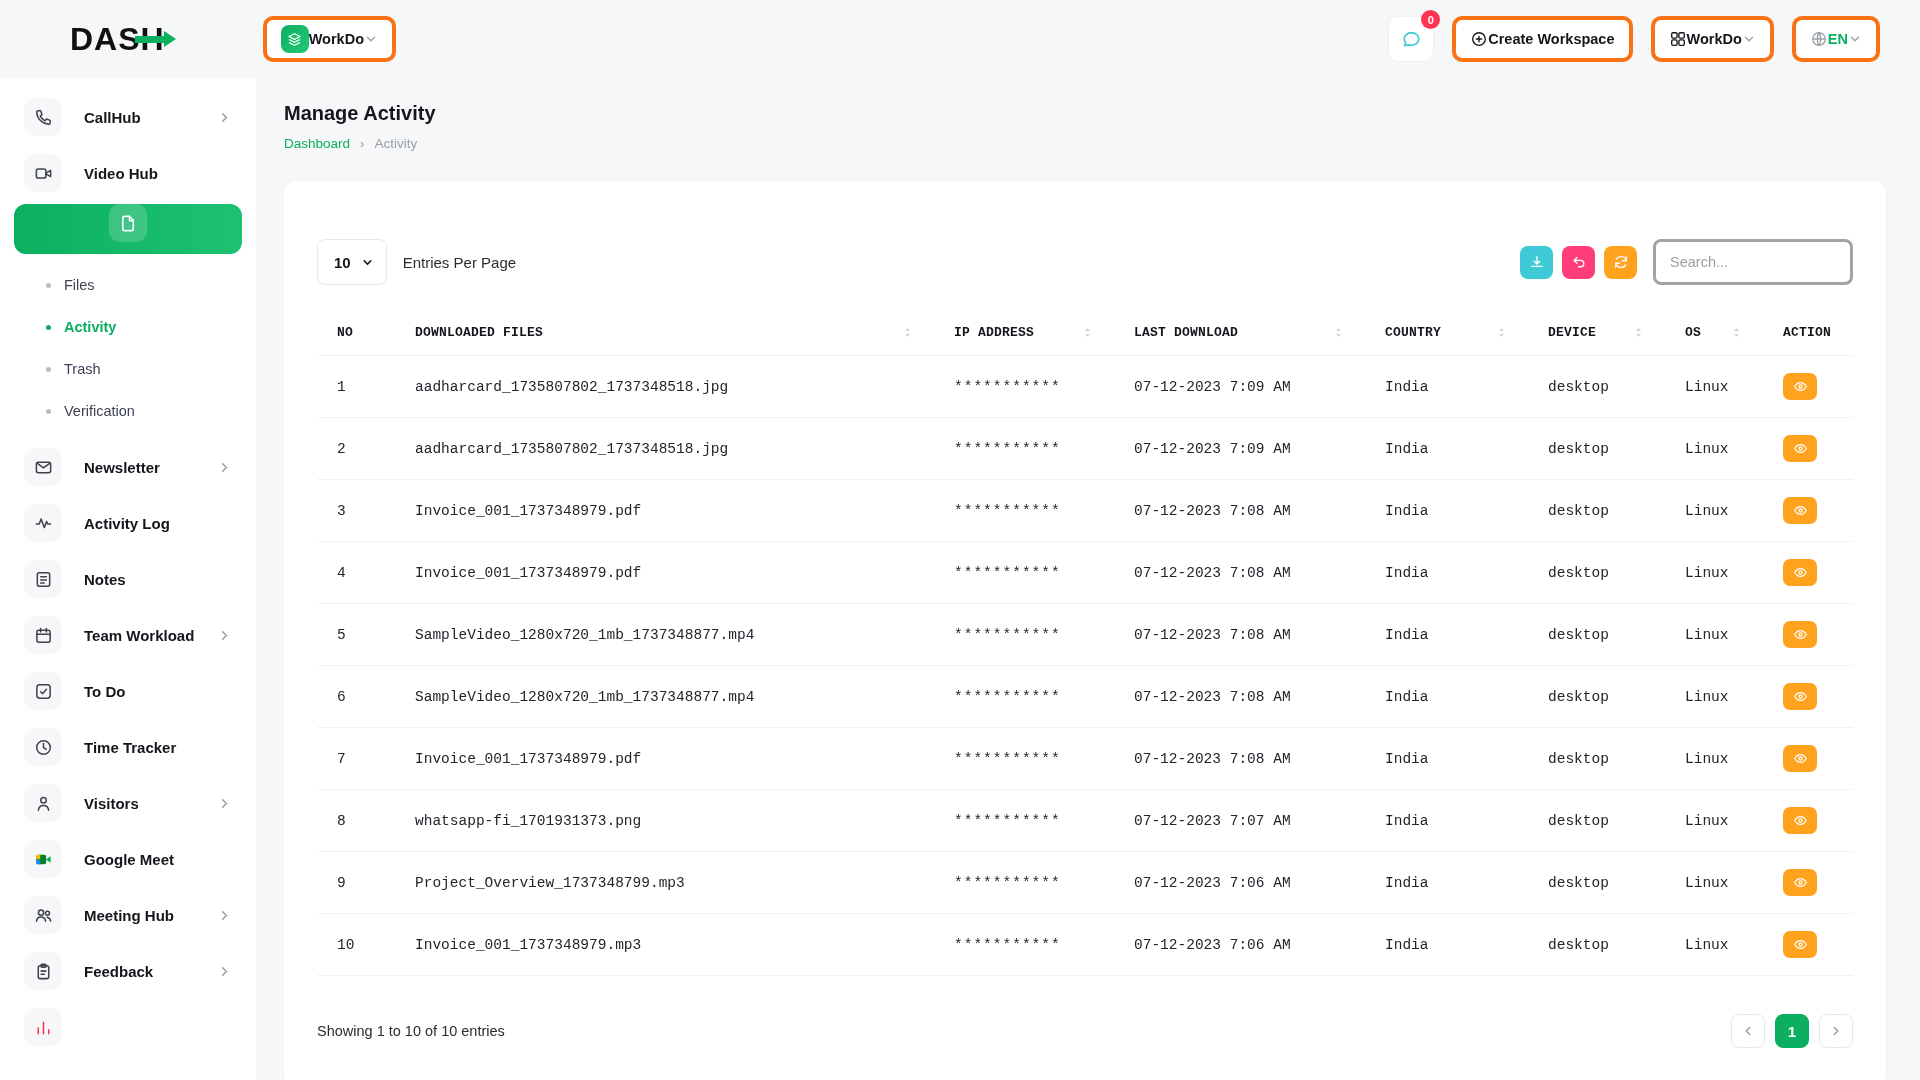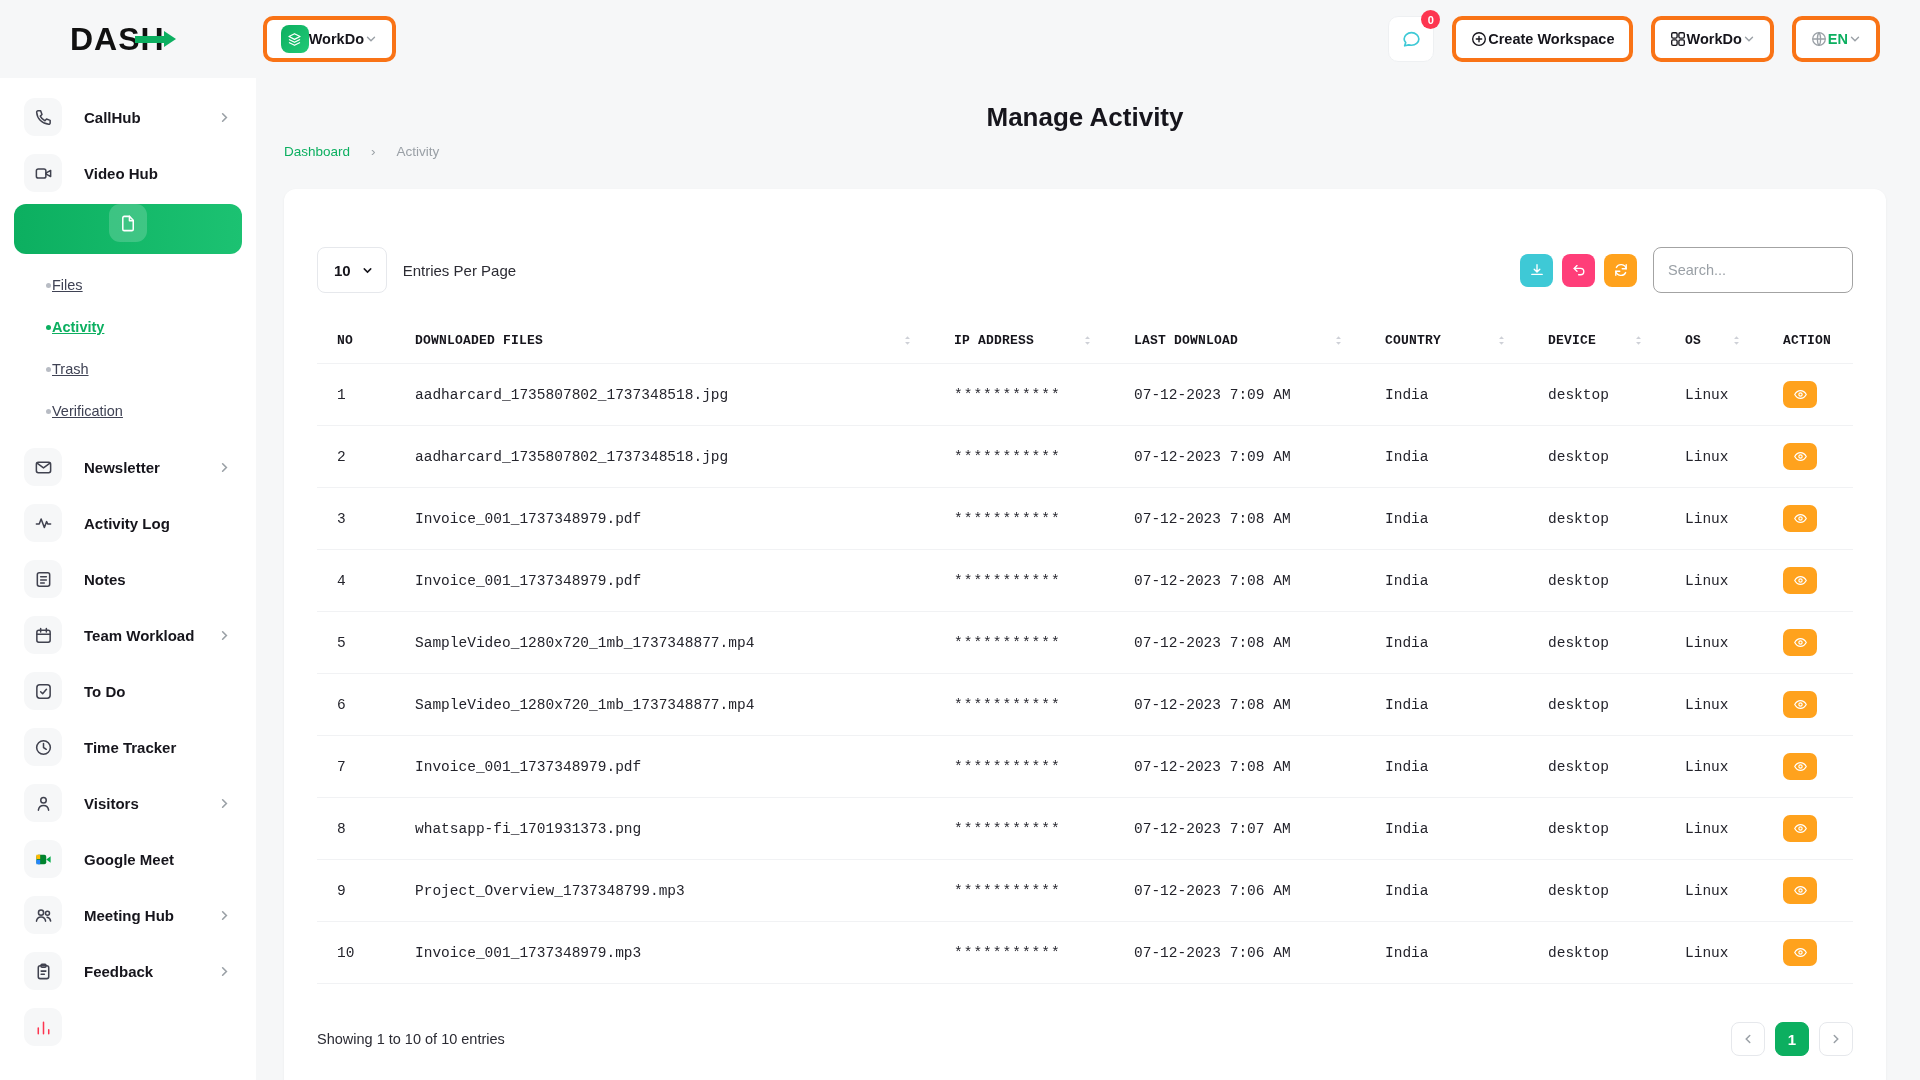--- a/index.html
+++ b/index.html
@@ -28,44 +28,44 @@
   .sb-ic { width:38px; height:38px; border-radius:11px; background:#f6f7f8; display:flex; align-items:center; justify-content:center; color:#40424f; flex:0 0 auto; }
   .sb-ic svg { width:19px; height:19px; }
   .sb-lb { font-size:15px; font-weight:600; white-space:nowrap; }
   .sb-ch { margin-left:auto; color:#9aa0a6; display:flex; }
   .sb-item.active { background:linear-gradient(92deg,#0caf60,#1cc272); color:#fff;flex-direction:column; }
   .sb-item.active .sb-ic { background:rgba(255,255,255,.18); color:#fff; }
   .sb-item.active .sb-ch { color:#fff; }
   .sb-ic.brand-zoom { background:#2d8cff; color:#fff; }
   .sb-ic.ic-red { color:#fd3550; }
   .sb-sub { padding:4px 0 10px 32px; }
-  .sb-sub-item { display:flex; align-items:center; gap:1px; height:42px; font-size:14.5px; font-weight:500; color:#3f4254; cursor:pointer;text-decoration:underline; }
+  .sb-sub-item { display:flex; align-items:center; gap:13px; height:42px; font-size:14.5px; font-weight:500; color:#3f4254; cursor:pointer; }
   .sb-sub-item .dot { width:5px; height:5px; border-radius:50%; background:#b8bcc4; flex:0 0 auto; }
   .sb-sub-item.active { color:#0caf60; font-weight:600; }
   .sb-sub-item.active .dot { background:#0caf60; }
 
   
   .main { margin-left:256px; padding:102px 34px 0 28px; }
-  .page-title { font-size:26px; font-weight:700;text-align:center; }
-  .breadcrumb { display:flex; gap:21px; margin-top:11px; font-size:13.5px; }
+  .page-title { font-size:20px; font-weight:700; }
+  .breadcrumb { display:flex; gap:10px; margin-top:11px; font-size:13.5px; }
   .breadcrumb .home { color:#0caf60; cursor:pointer; }
   .breadcrumb .sep { color:#9aa0a6; }
   .breadcrumb .cur { color:#9aa0a6; }
 
   .card { margin-top:30px; background:#fff; border-radius:12px; box-shadow:0 1px 3px rgba(16,24,40,.05); padding:58px 33px 40px; }
   .toolbar { display:flex; align-items:center; }
   .select { display:flex; align-items:center; gap:10px; border:1px solid #e6e8ec; border-radius:8px; height:46px; padding:0 12px 0 16px; font-size:15px; font-weight:600; cursor:pointer; background:#fff; }
   .entries-label { font-size:15px; color:#2b2b33; margin-left:16px; }
   .tb-actions { margin-left:auto; display:flex; gap:9px; margin-right:16px; }
   .tb-btn { width:33px; height:33px; border:none; border-radius:8px; display:flex; align-items:center; justify-content:center; cursor:pointer; }
   .tb-btn svg { width:16px; height:16px; }
   .btn-info { background:#3ec9d6; }
   .btn-danger { background:#ff3e79; }
   .btn-warning { background:#ffa21d; }
-  .search-input { width:200px; height:46px; border:1px solid #a3a3a3; border-radius:8px; padding:0 14px; font-size:14.5px; font-family:inherit; color:#16151c; outline:none; background:#fff; }
+  .search-input { width:200px; height:46px; border:3px solid #a3a3a3; border-radius:8px; padding:0 14px; font-size:14.5px; font-family:inherit; color:#16151c; outline:none; background:#fff; }
   .search-input::placeholder { color:#9aa0a6; }
 
   table { width:100%; border-collapse:collapse; margin-top:24px; table-layout:fixed;font-family:Liberation Mono, monospace; }
   th { padding:16px 20px 15px; text-align:left; }
   .th-inner { display:flex; align-items:center; justify-content:space-between; font-size:13px; font-weight:700; text-transform:uppercase; letter-spacing:.2px; color:#16151c; }
   .sort { display:flex; opacity:.9; }
   thead th { border-bottom:1px solid #f1f2f4; }
   tbody td { font-size:14.5px; color:#24242c; padding:17px 20px; border-bottom:1px solid #f1f2f4; overflow:hidden; white-space:nowrap; text-overflow:ellipsis; }
   td.ip { letter-spacing:1px; }
   .eye-btn { width:34px; height:27px; border:none; border-radius:7px; background:#ffa21d; display:flex; align-items:center; justify-content:center; cursor:pointer; }

